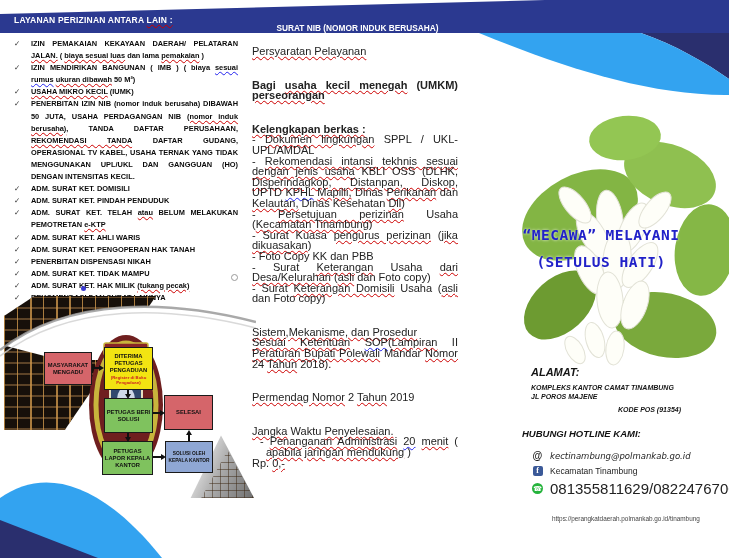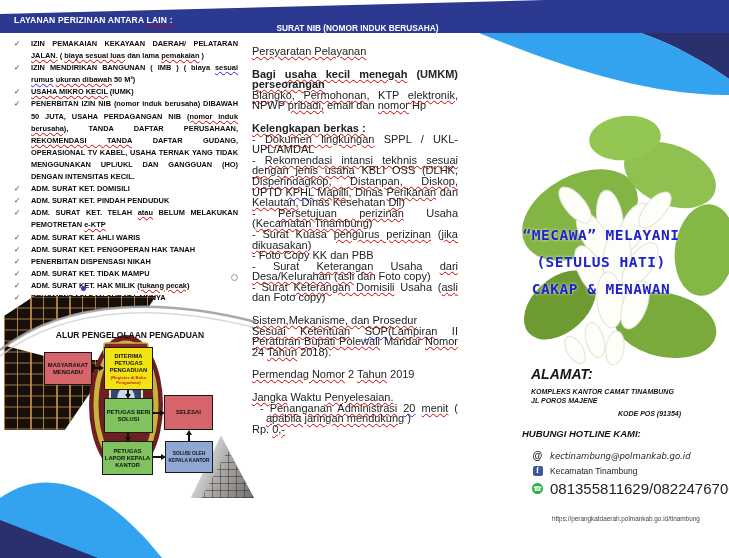--- a/index.html
+++ b/index.html
@@ -41,29 +41,29 @@
   .fbox .sub{font-size:4.3px;color:#c22;line-height:5px;margin-top:1px;}
   .f-red{background:#d5656a;} .f-yel{background:#f2e412;} .f-grn{background:#7fc25e;} .f-blu{background:#8fa7d4;}
   .aline{position:absolute;background:#111;}
   .ahead{position:absolute;width:0;height:0;}
   .ah-right{border-top:3.5px solid transparent;border-bottom:3.5px solid transparent;border-left:5px solid #111;}
   .ah-down{border-left:3.5px solid transparent;border-right:3.5px solid transparent;border-top:5px solid #111;}
   .ah-up{border-left:3.5px solid transparent;border-right:3.5px solid transparent;border-bottom:5px solid #111;}
   
   .mid-col{position:absolute;left:252px;top:46px;width:206px;font-size:11px;line-height:10.6px;color:#222;}
   .mblock{text-align:justify;}
-  .mblock.gap{margin-top:12px;}
+  .mblock.gap{margin-top:23px;}
   .mblock.bold{font-weight:bold;}
   .mblock.indent{padding-left:14px;text-indent:-6px;}
   
   .motto{position:absolute;left:488px;top:222px;width:226px;text-align:center;
          font-family:"DejaVu Sans Mono",monospace;font-weight:bold;font-size:14.5px;line-height:27px;
          color:#2121c8;letter-spacing:.5px;text-shadow:0 0 3px rgba(255,255,255,.9);}
   .alamat{position:absolute;left:531px;top:366px;width:150px;font-style:italic;font-weight:bold;color:#151515;}
-  .alamat .lbl{font-size:14px;margin-bottom:5px;}
+  .alamat .lbl{font-size:11px;margin-bottom:5px;}
   .alamat .ln{font-size:7px;line-height:9px;}
   .alamat .kp{font-size:7px;text-align:right;margin-top:5px;}
   .hotline-lbl{position:absolute;left:522px;top:428px;font-size:9.5px;font-weight:bold;font-style:italic;color:#111;}
   .contacts{position:absolute;left:531px;top:450px;width:190px;}
   .crow{display:flex;align-items:center;margin-bottom:4px;}
   .ic{width:13px;height:11px;flex:none;margin-right:6px;display:flex;align-items:center;justify-content:center;}
   .ic.at{font-size:10px;font-weight:bold;color:#222;}
   .ic-fb{width:10px;height:10px;background:#3b5998;color:#fff;border-radius:2px;font-size:8px;font-weight:bold;
          display:flex;align-items:center;justify-content:center;font-family:"Liberation Serif",serif;}
   .ic-wa{width:11px;height:11px;background:#25b33c;color:#fff;border-radius:50%;font-size:7px;
@@ -161,21 +161,20 @@
   </svg>
   <svg class="deco" style="left:86px;top:333px" width="80" height="145" viewBox="0 0 80 145">
     <ellipse cx="40" cy="72" rx="37" ry="70" fill="#6f1f1f"></ellipse>
     <ellipse cx="40" cy="72" rx="30" ry="62" fill="none" stroke="#c8b43c" stroke-width="5"></ellipse>
     <rect x="18" y="10" width="44" height="12" rx="2" fill="#8a2525" stroke="#c8b43c" stroke-width="1.5"></rect>
     <path d="M24,40 h32 v36 q0,16 -16,22 q-16,-6 -16,-22 Z" fill="#31486e" stroke="#e6e0c0" stroke-width="2"></path>
     <ellipse cx="40" cy="66" rx="9" ry="12" fill="#cfd8e8"></ellipse>
   </svg>
   <div class="grid-tri"></div>
 
-  <div class="flow-title">ALUR PENGELOLAAN PENGADUAN</div>
   <div class="fbox f-red" style="left:44px;top:352px;width:48px;height:33px">
     <span>MASYARAKAT MENGADU</span>
   </div>
   <div class="fbox f-yel" style="left:104px;top:347px;width:49px;height:43px">
     <span>DITERIMA PETUGAS PENGADUAN</span>
     <span class="sub">(Register di Buku Pengaduan)</span>
   </div>
   <div class="fbox f-grn" style="left:104px;top:398px;width:49px;height:35px">
     <span>PETUGAS BERI SOLUSI</span>
   </div>
@@ -198,21 +197,20 @@
   <div class="aline" style="left:127px;top:433px;width:2px;height:5px"></div>
   <div class="ahead ah-down" style="left:124.5px;top:437px"></div>
   <div class="aline" style="left:153px;top:456px;width:9px;height:2px"></div>
   <div class="ahead ah-right" style="left:161px;top:453.5px"></div>
   <div class="aline" style="left:188px;top:434px;width:2px;height:7px"></div>
   <div class="ahead ah-up" style="left:185.5px;top:430px"></div>
 
   <div class="mid-col">
       <div class="mblock"><span class="w-r">Persyaratan Pelayanan</span></div>
       <div class="mblock gap bold"><span>Bagi </span><span class="w-r">usaha kecil menegah</span><span> (UMKM) </span><span class="w-r">perseorangan</span></div>
-      <div class="mblock"><span class="w-r">Blangko, Permohonan,</span><span> KTP </span><span class="w-r">elektronik,</span><span> NPWP </span><span class="w-r">pribadi,</span><span> email dan </span><span class="w-r">nomor</span><span> Hp</span></div>
       <div class="mblock gap bold"><span class="w-r">Kelengkapan berkas :</span></div>
       <div class="mblock"><span>- </span><span class="w-r">Dokumen lingkungan</span><span> SPPL / UKL-UPL/AMDAL</span></div>
       <div class="mblock"><span>- </span><span class="w-r">Rekomendasi intansi tekhnis sesuai dengan jenis usaha</span><span> KBLI OSS (DLHK, </span><span class="w-r">Disperindagkop, Distanpan, Diskop,</span><span> UPTD </span><span class="w-b">KPHL</span><span> </span><span class="w-r">Mapilli,</span><span> Dinas </span><span class="w-r">Perikanan</span><span> dan </span><span class="w-r">Kelautan,</span><span> Dinas Kesehatan </span><span class="w-r">Dll</span><span>)</span></div>
       <div class="mblock"><span>- </span><span class="w-r">Persetujuan perizinan</span><span> Usaha (</span><span class="w-r">Kecamatan Tinambung</span><span>)</span></div>
       <div class="mblock"><span>- Surat Kuasa </span><span class="w-r">pengurus perizinan</span><span> (</span><span class="w-r">jika dikuasakan</span><span>)</span></div>
       <div class="mblock"><span>- Foto Copy KK dan PBB</span></div>
       <div class="mblock"><span>- Surat </span><span class="w-r">Keterangan</span><span> Usaha </span><span class="w-r">dari Desa/Kelurahan</span><span> (</span><span class="w-r">asli</span><span> dan Foto copy)</span></div>
       <div class="mblock"><span>- Surat </span><span class="w-r">Keterangan Domisili</span><span> Usaha (</span><span class="w-r">asli</span><span> dan Foto copy)</span></div>
       <div class="mblock gap"><span class="w-r">Sistem,Mekanisme, dan Prosedur</span></div>
       <div class="mblock"><span class="w-r">Sesuai Ketentuan</span><span> </span><span class="w-b">SOP</span><span>(</span><span class="w-r">Lampiran</span><span> II </span><span class="w-r">Peraturan Bupati Polewali</span><span> Mandar </span><span class="w-r">Nomor</span><span> 24 </span><span class="w-r">Tahun</span><span> 2018).</span></div>
@@ -242,21 +240,20 @@
       <ellipse cx="130" cy="205" rx="12" ry="25" transform="rotate(20 130 205)"></ellipse>
       <ellipse cx="90" cy="240" rx="9" ry="18" transform="rotate(-15 90 240)"></ellipse>
       <ellipse cx="110" cy="248" rx="9" ry="17" transform="rotate(8 110 248)"></ellipse>
       <ellipse cx="70" cy="250" rx="8" ry="15" transform="rotate(-30 70 250)"></ellipse>
     </g>
   </svg>
 
   <div class="motto">
       <div>“MECAWA” MELAYANI</div>
       <div>(SETULUS HATI)</div>
-      <div>CAKAP &amp; MENAWAN</div>
     </div>
 
   <div class="alamat">
     <div class="lbl">ALAMAT:</div>
     <div class="ln">KOMPLEKS KANTOR CAMAT TINAMBUNG</div>
     <div class="ln">JL POROS MAJENE</div>
     <div class="kp">KODE POS (91354)</div>
   </div>
 
   <div class="hotline-lbl">HUBUNGI HOTLINE KAMI:</div>

